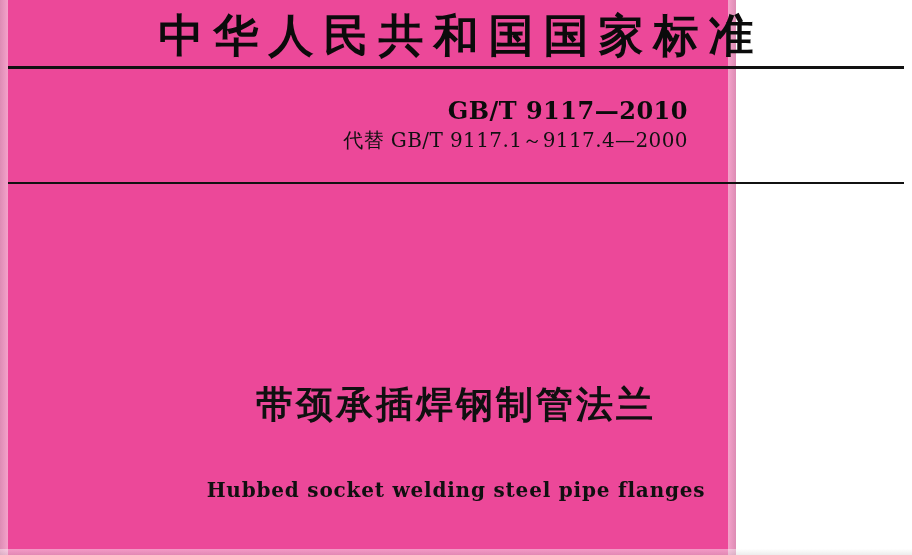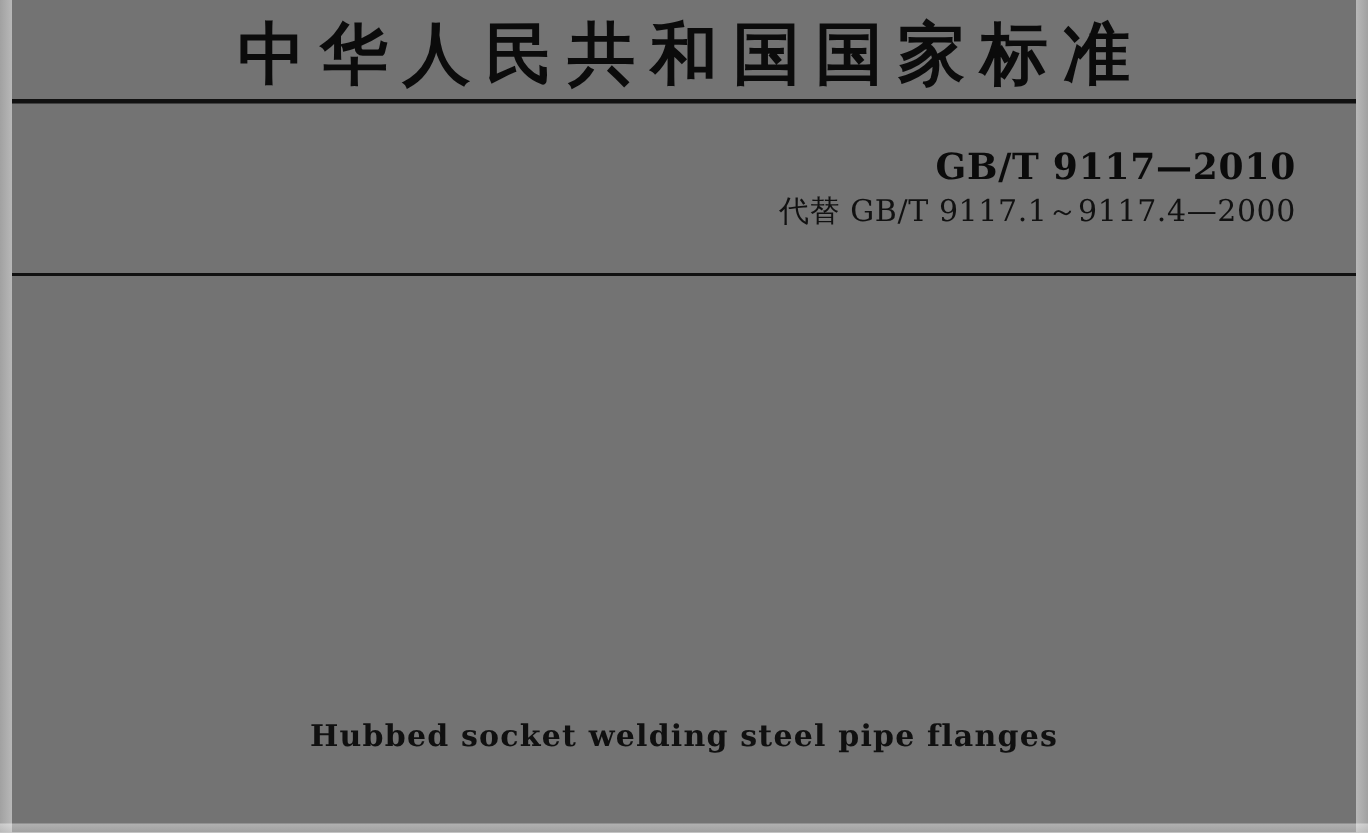--- a/index.html
+++ b/index.html
@@ -10,23 +10,23 @@
   body {
     width: 912px;
     height: 555px;
     overflow: hidden;
     font-family: "Liberation Serif", serif;
     color: #111111;
     position: relative;
   }
   .page {
     position: relative;
-    width: 912px;
+    width: 736px;
     height: 555px;
-    background: #737373;
+    background: #ec4899;
     box-sizing: border-box;
   }
   
   .banner {
     position: absolute;
     top: 6px;
     left: 0;
     width: 912px;
     text-align: center;
     font-family: "DejaVu Serif", serif;
@@ -140,16 +140,17 @@
   <div class="banner">中华人民共和国国家标准</div>
 
   <div class="rule-top"></div>
 
   <div class="std-number">GB/T 9117—2010</div>
 
   <div class="std-replaces">代替 GB/T 9117.1～9117.4—2000</div>
 
   <div class="rule-mid"></div>
 
+  <div class="title-cn">带颈承插焊钢制管法兰</div>
 
   <div class="title-en">Hubbed socket welding steel pipe flanges</div>
 
 </div>
 
 </body></html>

